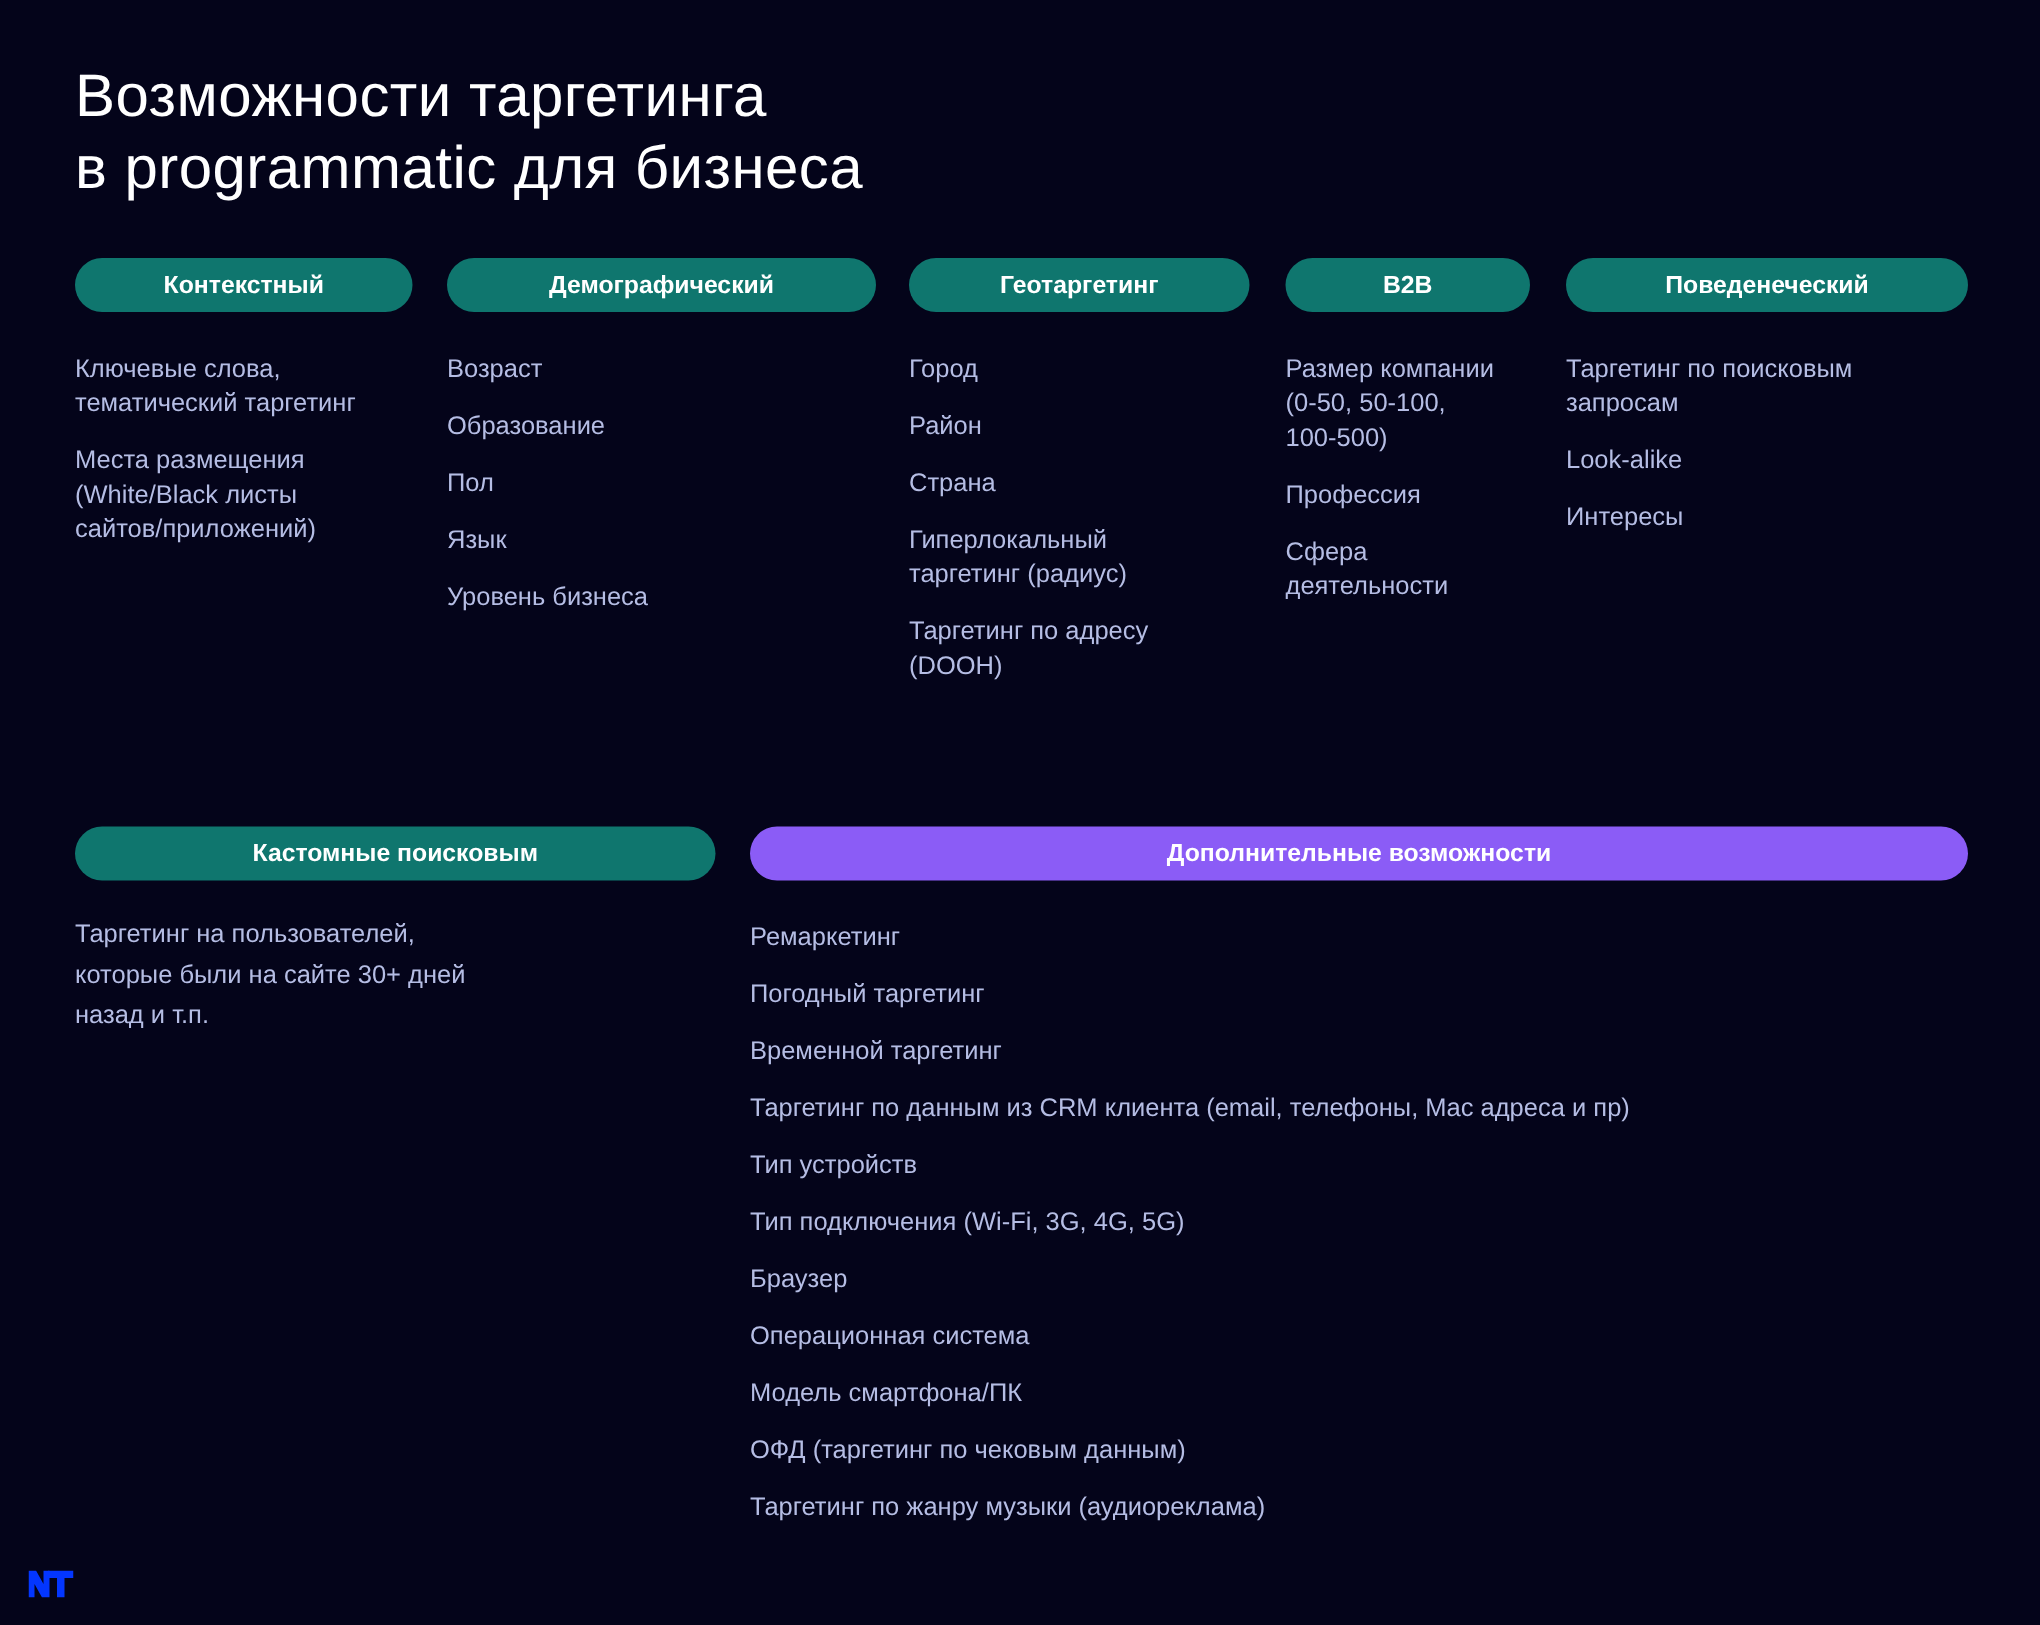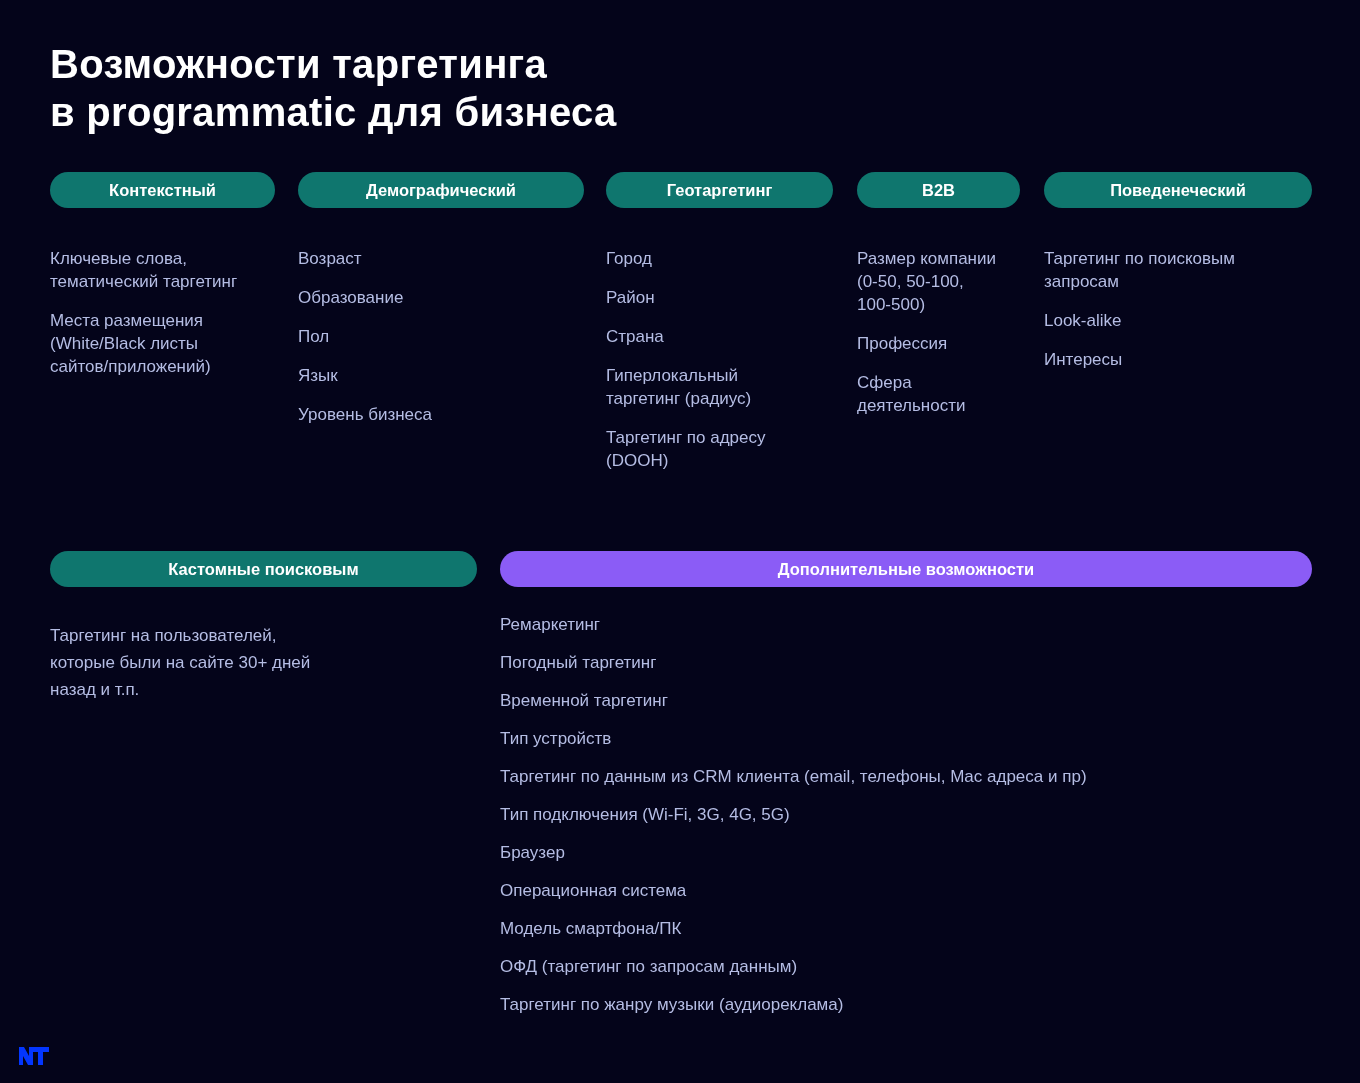--- a/index.html
+++ b/index.html
@@ -7,21 +7,21 @@
     width: 1360px; height: 1083px;
     background: #04041a;
     position: relative;
     overflow: hidden;
     font-family: "Liberation Sans", "DejaVu Sans", sans-serif;
     color: #b5bde4;
   }
   .title {
     position: absolute; left: 50px; top: 40px;
     margin: 0;
-    font-weight: 700;
+    font-weight: 400;
     font-size: 40px; line-height: 48px;
     color: #ffffff;
     letter-spacing: 0.3px;
   }
   .title span { display: block; }
   .pill {
     position: absolute;
     height: 36px;
     border-radius: 18px;
     background: #0f766e;
@@ -32,21 +32,21 @@
     box-sizing: border-box;
     cursor: pointer;
   }
   .pill.gray { background: #8b5cf6; }
   .col {
     position: absolute;
     font-size: 17px;
     line-height: 23px;
     color: #b5bde4;
   }
-  .col .item { margin: 16px 0 15px 0; white-space: pre-line; }
+  .col .item { margin: 3px 0 15px 0; white-space: pre-line; }
   .col.custom { line-height: 27px; }
   .col.extra .item { margin: 0 0 15px 0; line-height: 23px; }
   .logo {
     position: absolute; left: 19px; top: 1047px;
     width: 30px; height: 18px;
   }
 </style>
 </head>
 <body>
 
@@ -109,26 +109,26 @@
 <div class="col custom" style="left:50px;top:606px;width:420px;">
   <div class="item">Таргетинг на пользователей,
 которые были на сайте 30+ дней
 назад и т.п.</div>
 </div>
 
 <div class="col extra" style="left:500px;top:613px;width:810px;">
   <div class="item">Ремаркетинг</div>
   <div class="item">Погодный таргетинг</div>
   <div class="item">Временной таргетинг</div>
+  <div class="item">Таргетинг по данным из CRM клиента (email, телефоны, Mac адреса и пр)</div>
   <div class="item">Тип устройств</div>
-  <div class="item">Таргетинг по данным из CRM клиента (email, телефоны, Mac адреса и пр)</div>
   <div class="item">Тип подключения (Wi-Fi, 3G, 4G, 5G)</div>
   <div class="item">Браузер</div>
   <div class="item">Операционная система</div>
   <div class="item">Модель смартфона/ПК</div>
-  <div class="item">ОФД (таргетинг по запросам данным)</div>
+  <div class="item">ОФД (таргетинг по чековым данным)</div>
   <div class="item">Таргетинг по жанру музыки (аудиореклама)</div>
 </div>
 
 <svg class="logo" viewBox="0 0 30 18">
   <path d="M0 0 H5 L10 9 V0 H14 V18 H9 L4 9 V18 H0 Z" fill="#0336ff"></path>
   <path d="M13 0 H30 V5 H24 V18 H19 V5 H13 Z" fill="#0336ff"></path>
 </svg>
 
 </body></html>

